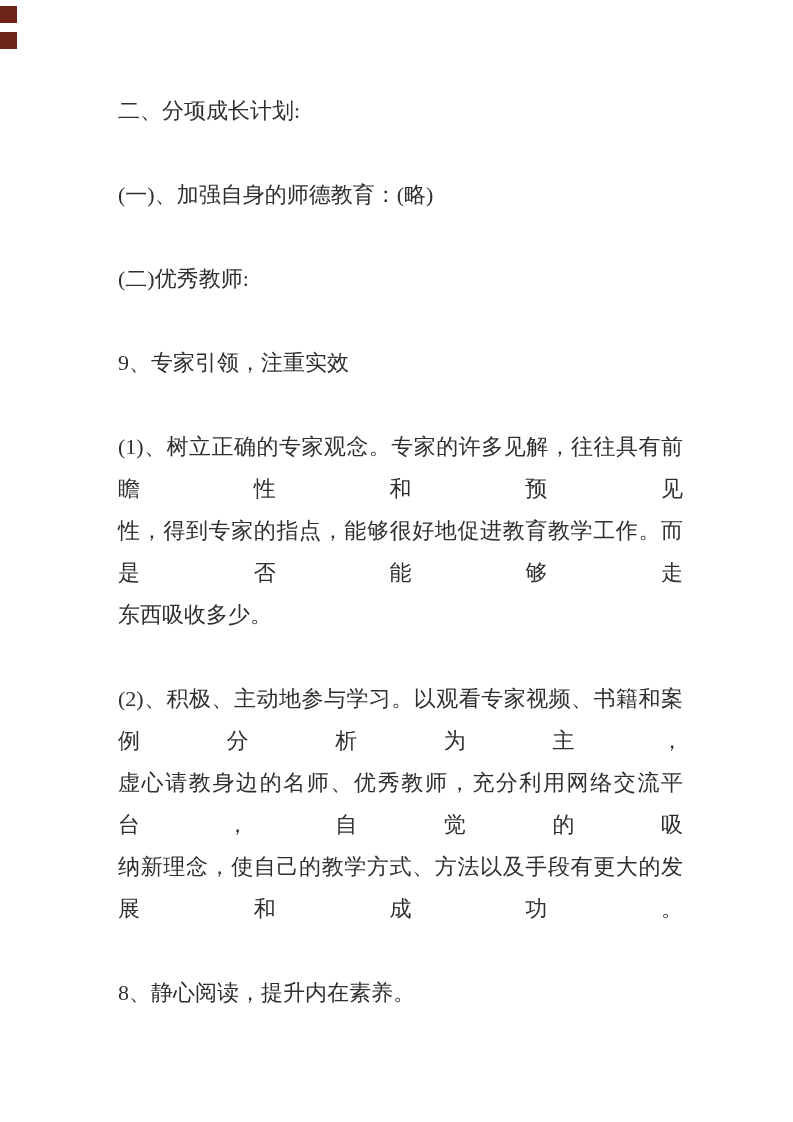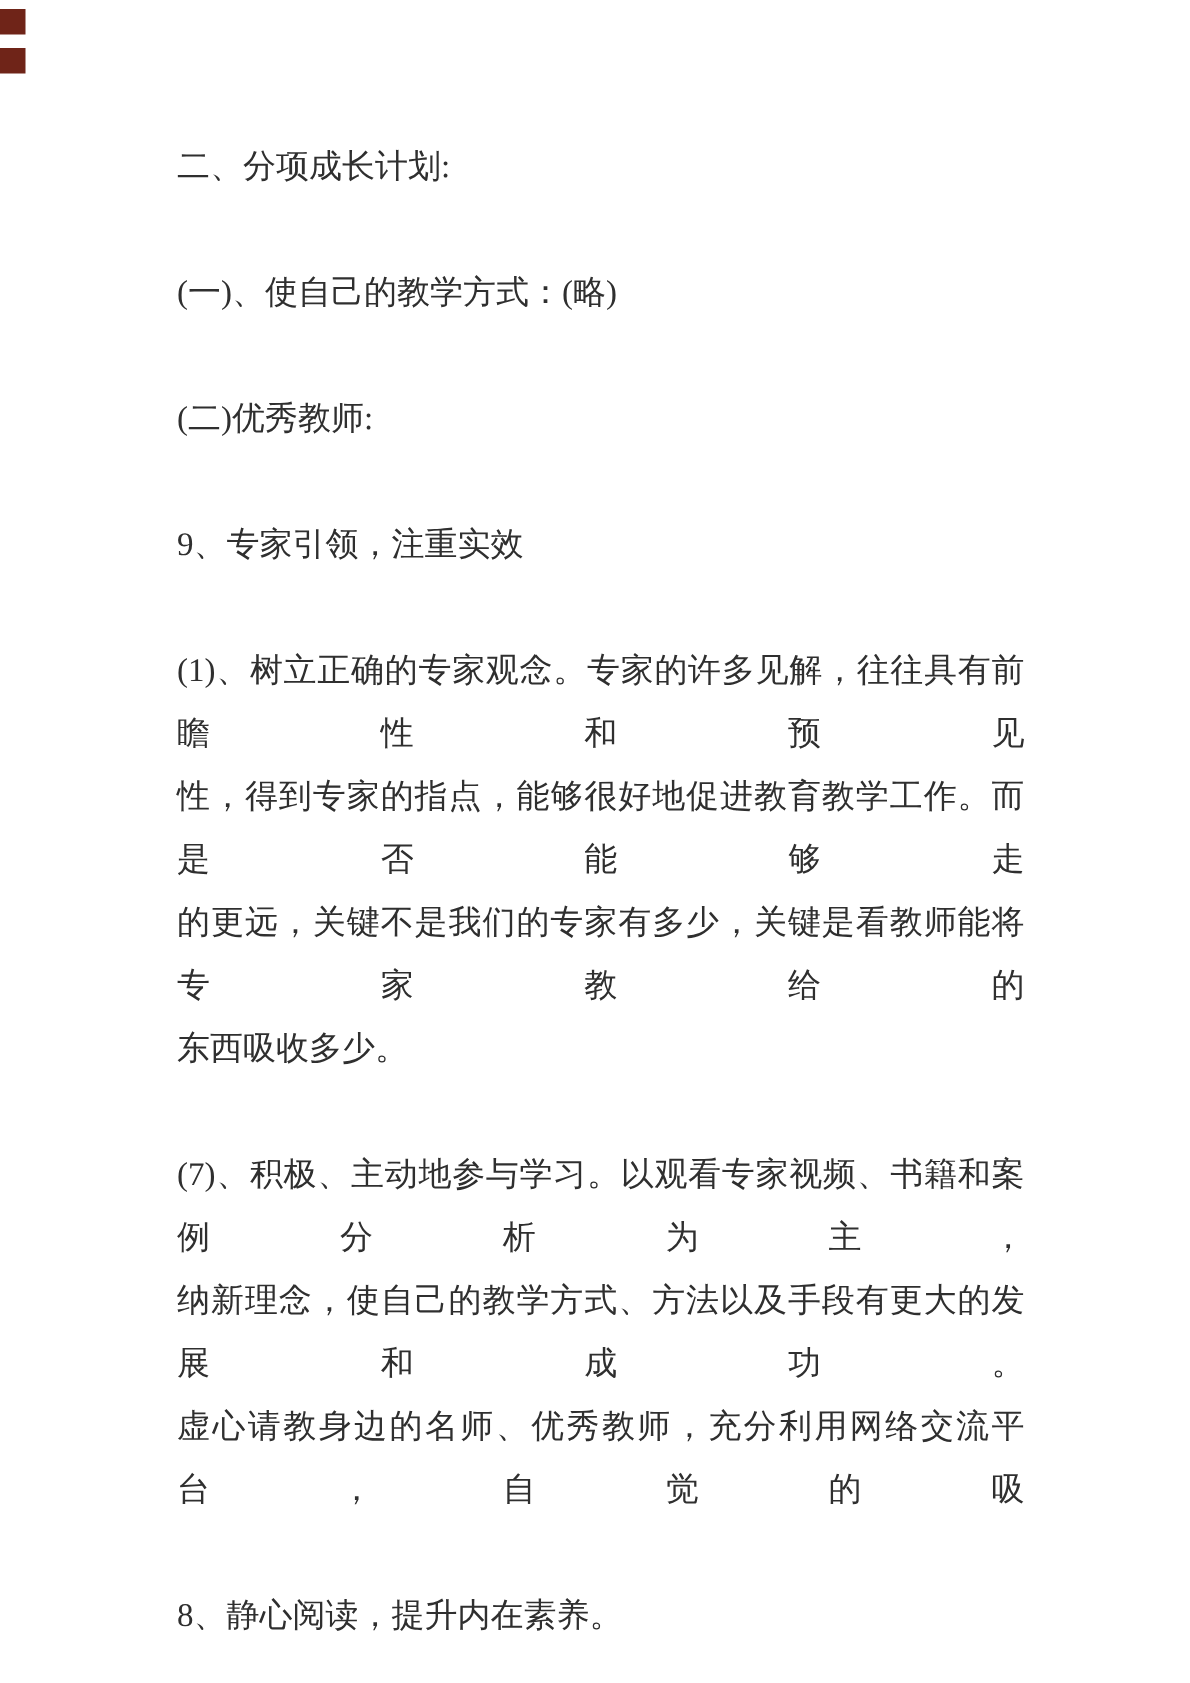--- a/index.html
+++ b/index.html
@@ -52,35 +52,34 @@
 
   <div class="corner-markers">
     <div class="sq"></div>
     <div class="sq"></div>
   </div>
 
   <div class="doc">
 
     <div class="block heading">二、分项成长计划:</div>
 
-    <div class="block heading">(一)、使自己的教学方式：(略)</div>
+    <div class="block heading">(一)、加强自身的师德教育：(略)</div>
 
     <div class="block heading">(二)优秀教师:</div>
 
     <div class="block heading">9、专家引领，注重实效</div>
 
     <div class="block para">
       <span class="line fill">(1)、树立正确的专家观念。专家的许多见解，往往具有前瞻性和预见</span>
       <span class="line fill">性，得到专家的指点，能够很好地促进教育教学工作。而是否能够走</span>
-      <span class="line fill">的更远，关键不是我们的专家有多少，关键是看教师能将专家教给的</span>
       <span class="line">东西吸收多少。</span>
     </div>
 
     <div class="block para">
-      <span class="line fill">(7)、积极、主动地参与学习。以观看专家视频、书籍和案例分析为主，</span>
+      <span class="line fill">(2)、积极、主动地参与学习。以观看专家视频、书籍和案例分析为主，</span>
+      <span class="line fill">虚心请教身边的名师、优秀教师，充分利用网络交流平台，自觉的吸</span>
       <span class="line fill">纳新理念，使自己的教学方式、方法以及手段有更大的发展和成功。</span>
-      <span class="line fill">虚心请教身边的名师、优秀教师，充分利用网络交流平台，自觉的吸</span>
     </div>
 
     <div class="block heading">8、静心阅读，提升内在素养。</div>
 
   </div>
 </div>
 
 </body></html>

